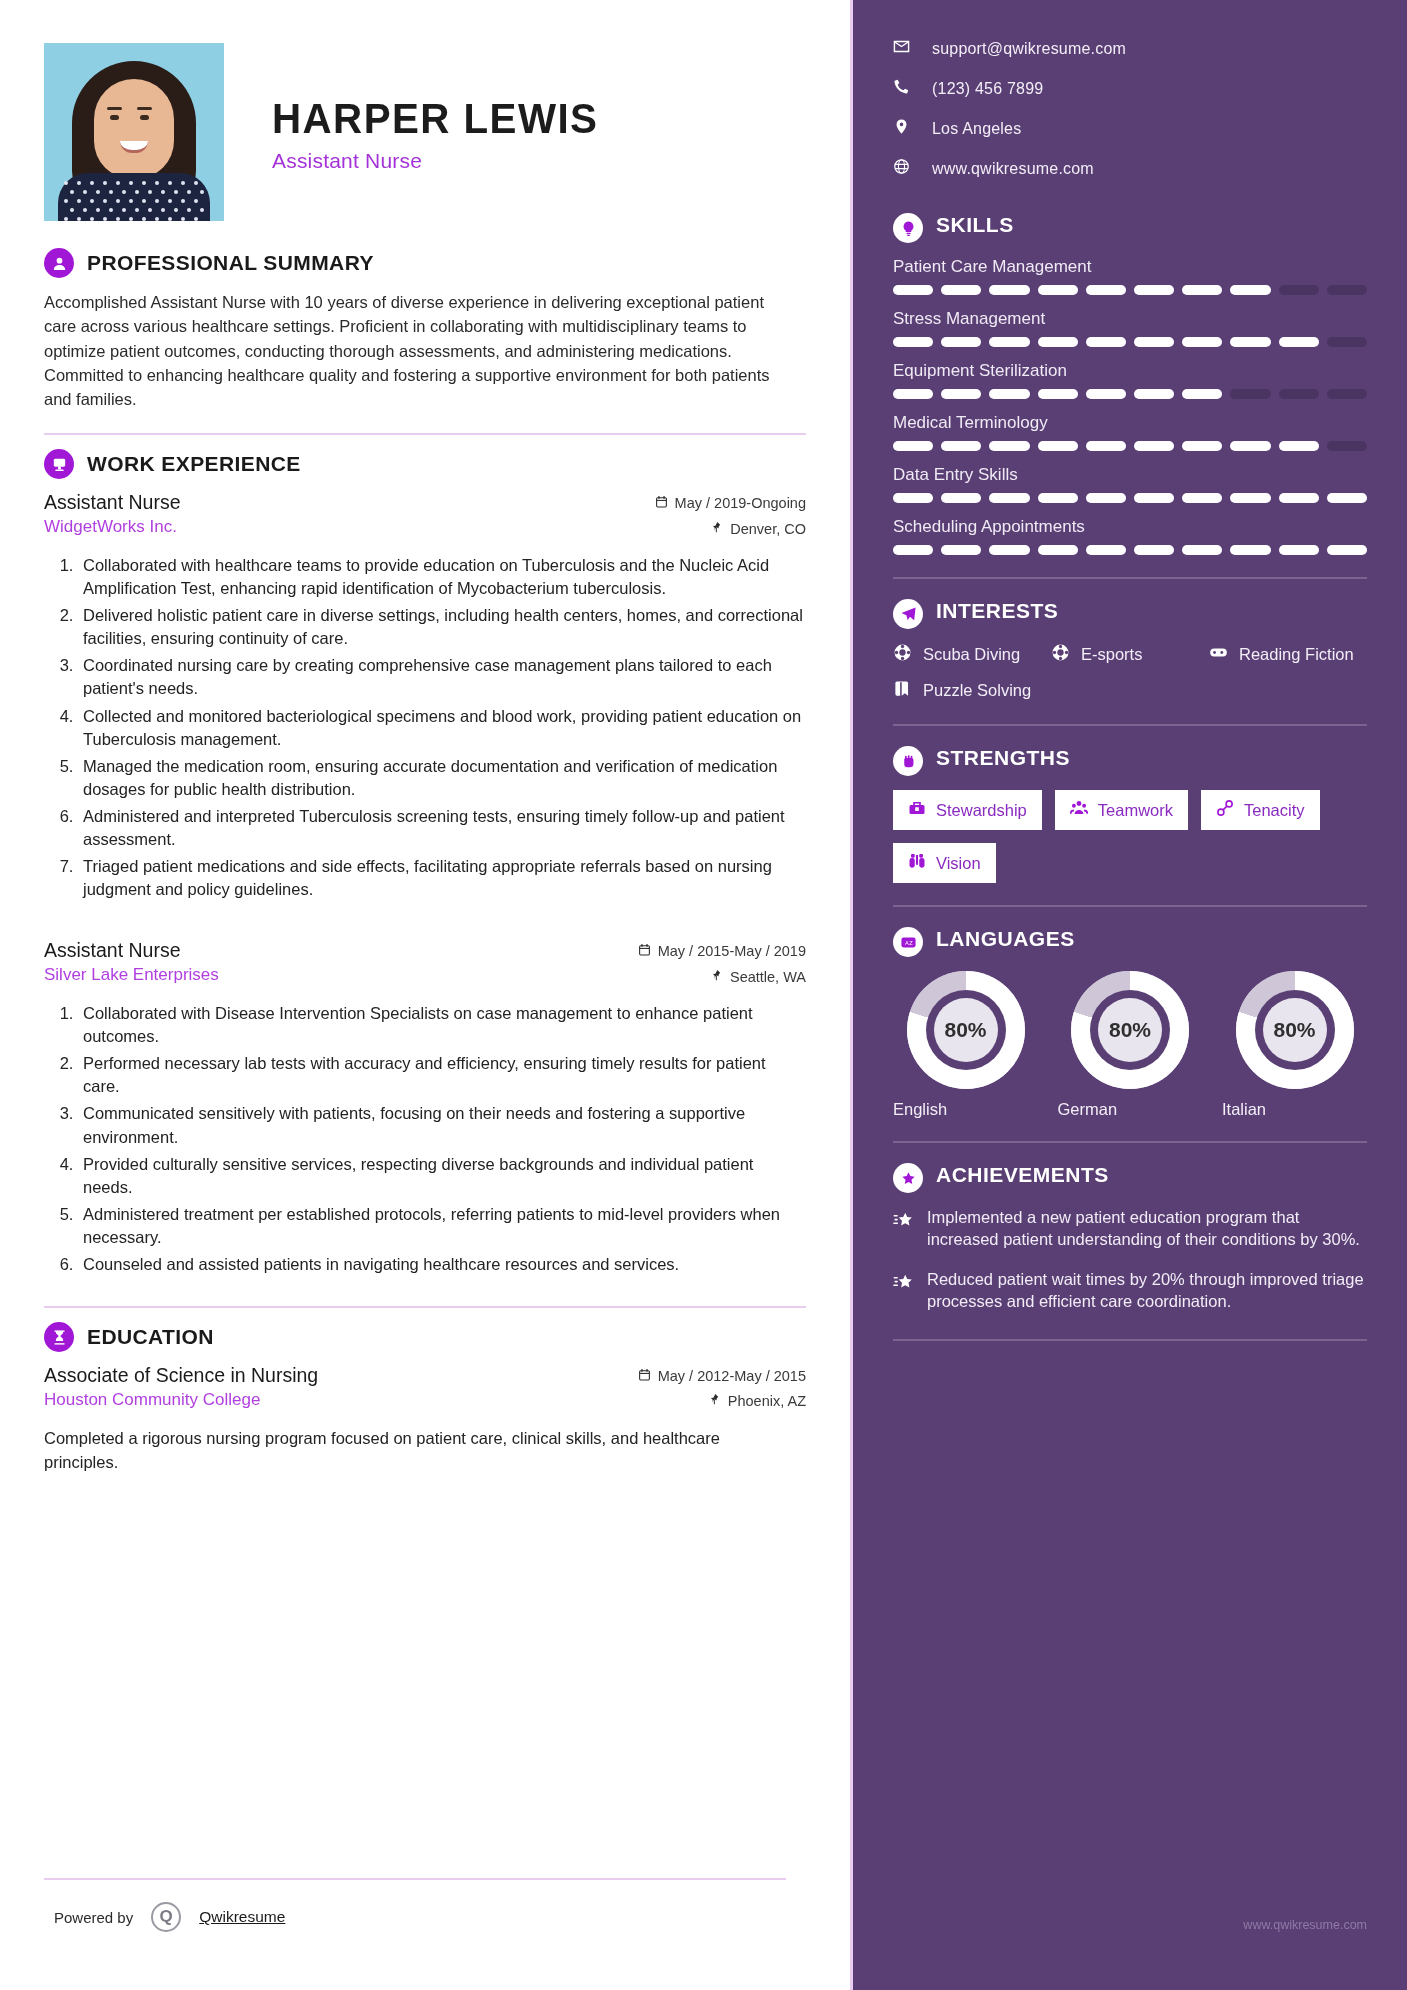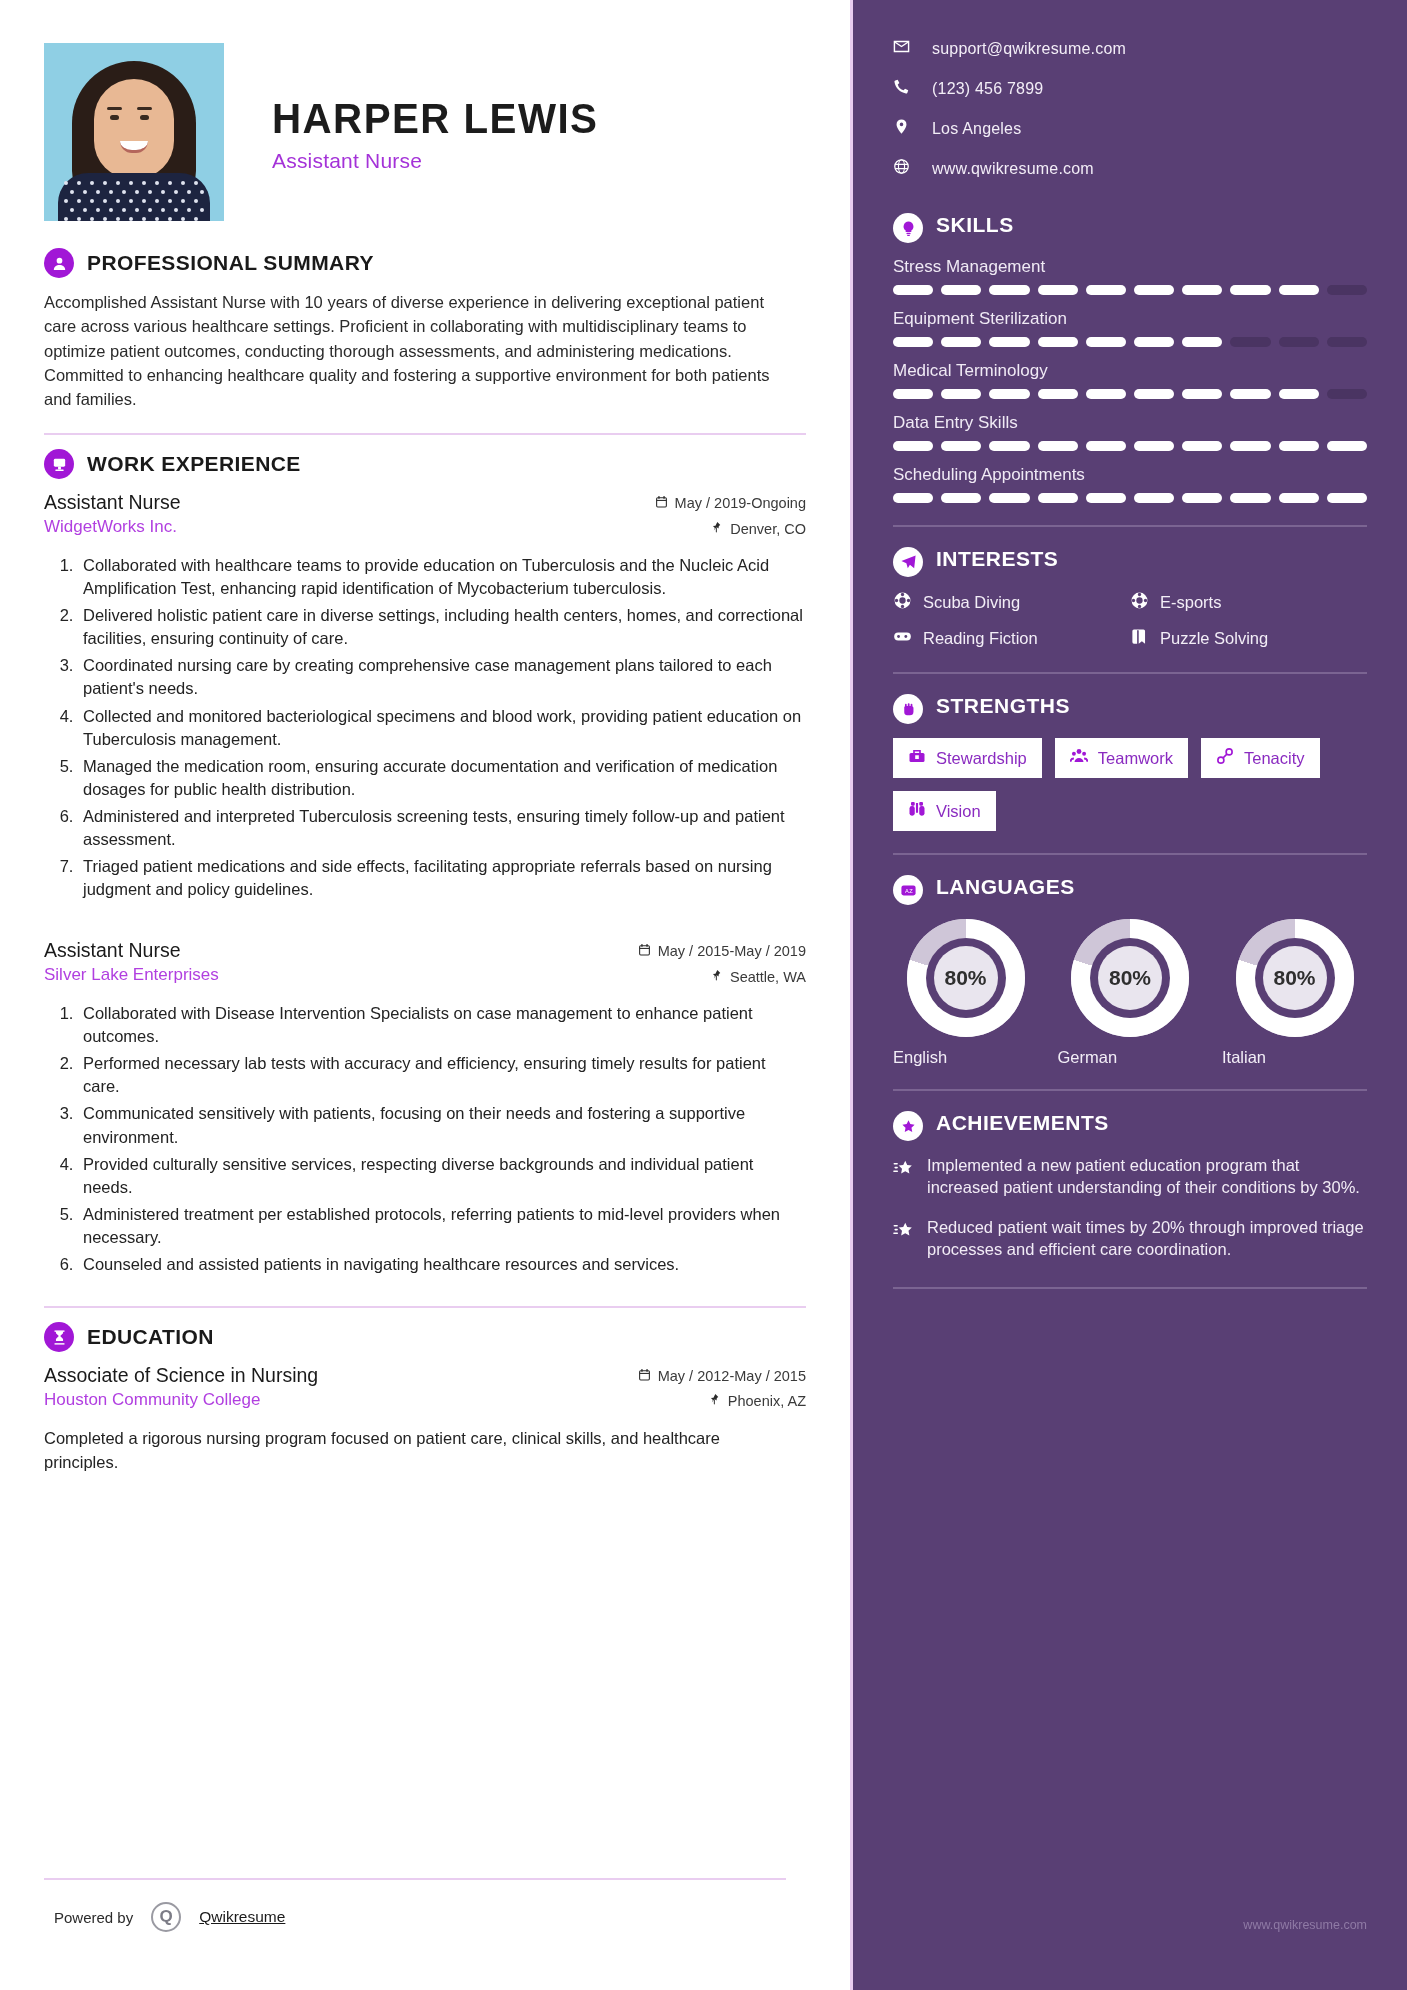--- a/index.html
+++ b/index.html
@@ -141,21 +141,21 @@
   .rsec-title { font-size: 21px; font-weight: 700; letter-spacing: 0.5px; color: #ffffff; }
 
   .skill { margin-bottom: 14px; }
   .skill-name { font-size: 17px; color: #f0eaf5; margin-bottom: 8px; }
   .skill-bar { display: flex; gap: 8px; }
   .seg { flex: 1 1 0; height: 10px; border-radius: 5px; background: #4a3462; }
   .seg.on { background: #ffffff; }
 
   .rdivider { height: 2px; background: #7b6492; margin: 22px 0 20px 0; }
 
-  .interests { display: grid; grid-template-columns: 1fr 1fr; row-gap: 13px; }
+  .interests { display: grid; grid-template-columns: 1fr 1fr 1fr; row-gap: 13px; }
   .interest { display: flex; align-items: center; gap: 11px; }
   .interest svg { width: 19px; height: 19px; fill: #ffffff; flex: 0 0 auto; }
   .interest span { font-size: 16.5px; color: #f3eef7; }
 
   .strengths { display: flex; flex-wrap: wrap; gap: 13px; }
   .strength {
     background: #ffffff; padding: 9px 15px; display: flex; align-items: center; gap: 10px;
   }
   .strength svg { width: 18px; height: 18px; fill: #a117d6; flex: 0 0 auto; }
   .strength span { font-size: 16.5px; color: #8a2bc0; }
@@ -461,20 +461,35 @@
           <svg viewBox="0 0 24 24">
               <path d="M12 2a7 7 0 0 0-4 12.7V17h8v-2.3A7 7 0 0 0 12 2z"></path>
               <rect x="9" y="18" width="6" height="2" rx="1"></rect>
               <rect x="10" y="21" width="4" height="1.6" rx=".8"></rect>
             </svg>
         </div>
         <div class="rsec-title">SKILLS</div>
       </div>
       <div id="skills">
           <div class="skill">
+            <div class="skill-name">Patient Care Management</div>
+            <div class="skill-bar">
+              <div class="seg on"></div>
+              <div class="seg on"></div>
+              <div class="seg on"></div>
+              <div class="seg on"></div>
+              <div class="seg on"></div>
+              <div class="seg on"></div>
+              <div class="seg on"></div>
+              <div class="seg on"></div>
+              <div class="seg"></div>
+              <div class="seg"></div>
+            </div>
+          </div>
+          <div class="skill">
             <div class="skill-name">Stress Management</div>
             <div class="skill-bar">
               <div class="seg on"></div>
               <div class="seg on"></div>
               <div class="seg on"></div>
               <div class="seg on"></div>
               <div class="seg on"></div>
               <div class="seg on"></div>
               <div class="seg on"></div>
               <div class="seg on"></div>

